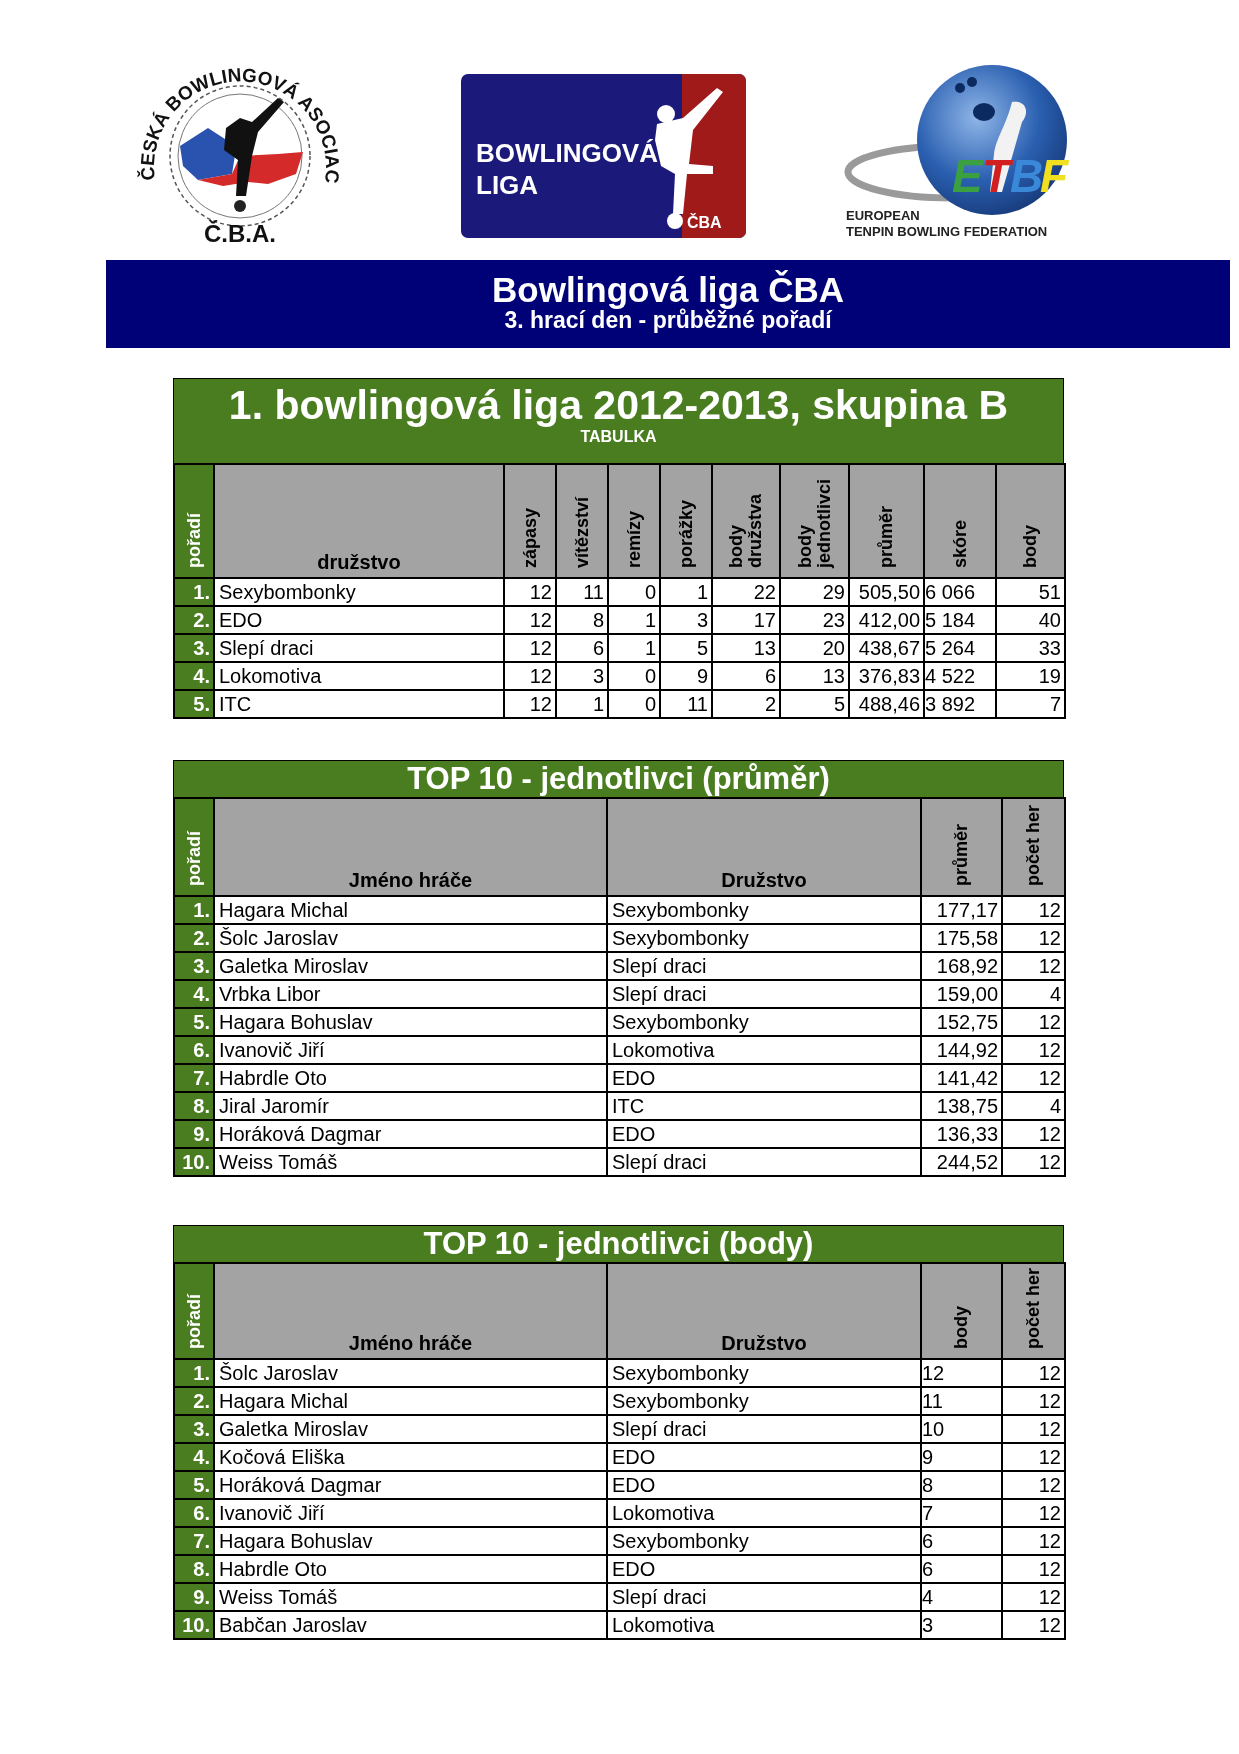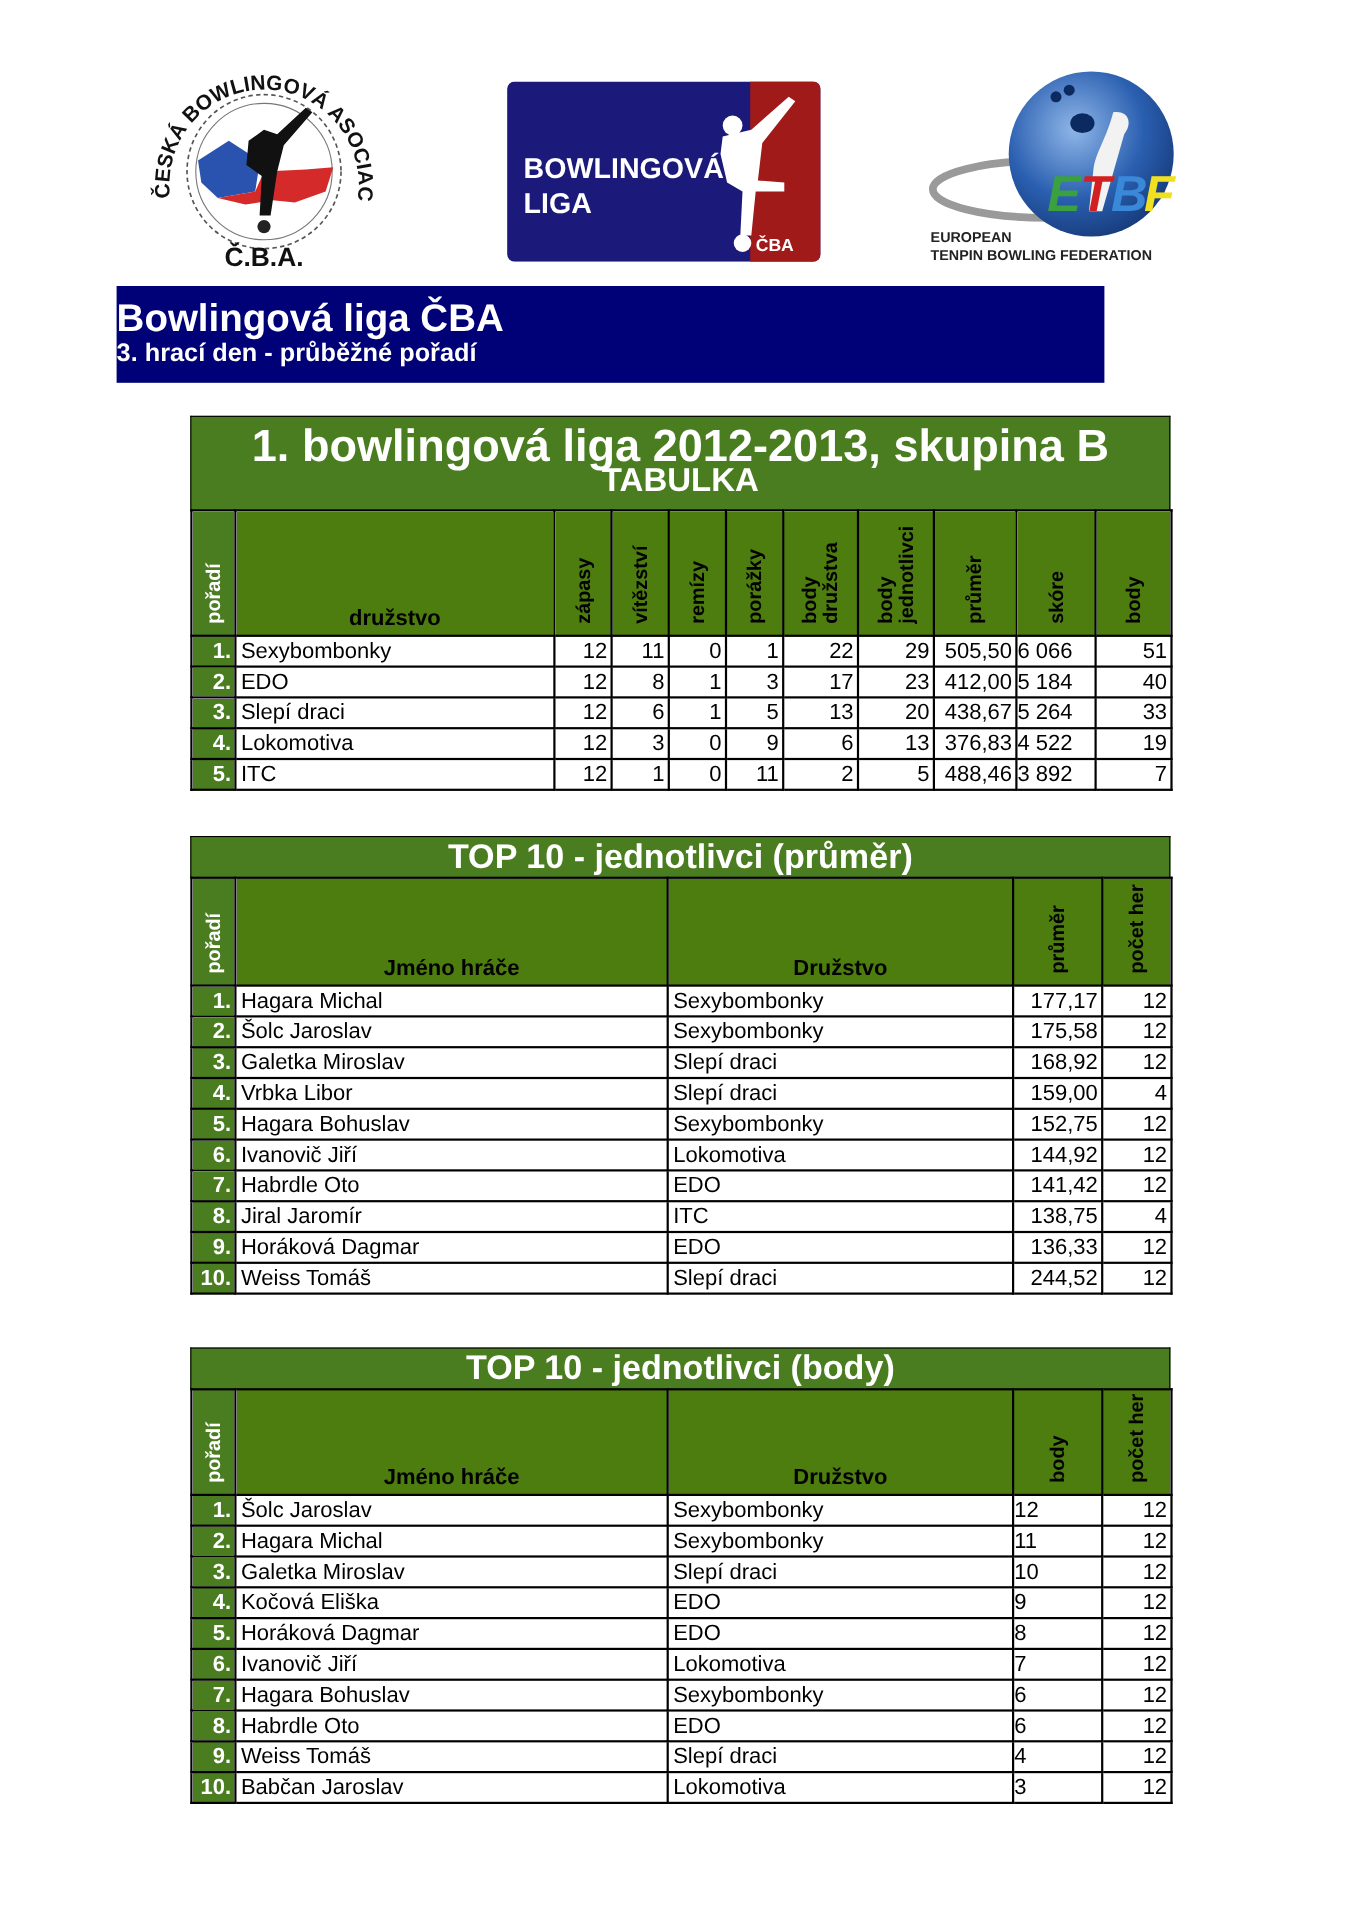--- a/index.html
+++ b/index.html
@@ -6,34 +6,34 @@
   body { width:1239px; height:1754px; position:relative; overflow:hidden;
          font-family:"Liberation Sans", sans-serif; color:#000; }
   .abs { position:absolute; }
 
   
   #logo-cba { left:128px; top:56px; width:224px; height:192px; }
   #logo-liga { left:461px; top:74px; width:285px; height:148px; }
   #logo-etbf { left:842px; top:60px; width:240px; height:185px; }
 
   
-  #banner { left:106px; top:260px; width:898px; height:88px; background:#000077;
-            color:#fff; text-align:left; }
+  #banner { left:106px; top:260px; width:1124px; height:88px; background:#000077;
+            color:#fff; text-align:center; }
   #banner .t1 { font-weight:bold; font-size:35px; line-height:38px; margin-top:11px; }
   #banner .t2 { font-weight:bold; font-size:23px; line-height:22px; }
 
   
   .gtitle { position:absolute; left:173px; width:891px; background:#4a7c20; color:#fff;
             text-align:center; font-weight:bold; box-sizing:border-box;
             border:1px solid #000; border-bottom:none; }
   table.grid { position:absolute; left:173px; width:891px; border-collapse:collapse;
                table-layout:fixed; font-size:20px; }
   table.grid td, table.grid th { border:2px solid #000; padding:0; overflow:hidden;
                white-space:nowrap; }
-  table.grid th { font-weight:bold; vertical-align:bottom; background:#4d7c0f; }
+  table.grid th { font-weight:bold; vertical-align:bottom; background:#a3a3a3; }
   table.grid th.rank-h { background:#4a7c20; color:#fff; }
   table.grid td.rank { background:#4a7c20; color:#fff; font-weight:bold; text-align:right;
                padding-right:3px; }
   table.grid td.txt { text-align:left; padding-left:4px; }
   table.grid td.num { text-align:right; padding-right:3px; }
   table.grid td.ctr { text-align:left; }
   .vert { display:inline-block; writing-mode:vertical-rl; transform:rotate(180deg);
           font-size:18px; line-height:19px; padding:4px 0 2px 0; text-align:left; }
   .hcell { text-align:center; }
   table.grid tr.row td { height:26px; line-height:26px; }
@@ -98,21 +98,21 @@
   </svg>
 </div>
 
 <div id="banner" class="abs">
   <div class="t1">Bowlingová liga ČBA</div>
   <div class="t2">3. hrací den - průběžné pořadí</div>
 </div>
 
 <div class="gtitle" style="top:378px;height:86px;">
   <div style="font-size:41px;line-height:38px;margin-top:7px;">1. bowlingová liga 2012-2013, skupina B</div>
-  <div style="font-size:30px;line-height:26px;">TABULKA</div>
+  <div style="font-size:16px;line-height:26px;">TABULKA</div>
 </div>
 
 <table class="grid" style="top:463px;">
   <colgroup>
     <col style="width:40px">
       <col style="width:290px">
       <col style="width:52px">
       <col style="width:52px">
     <col style="width:52px">
       <col style="width:52px">

